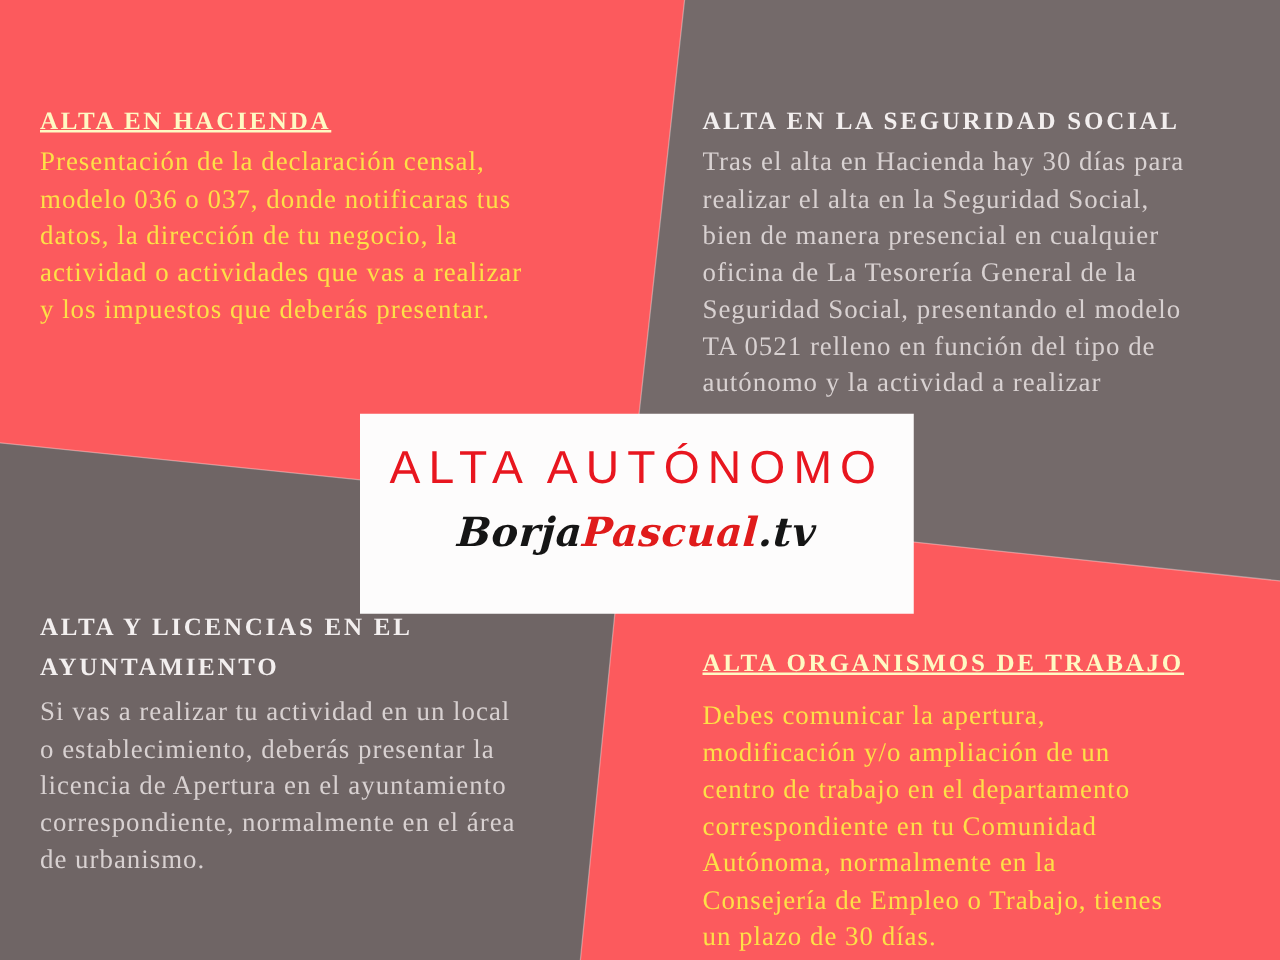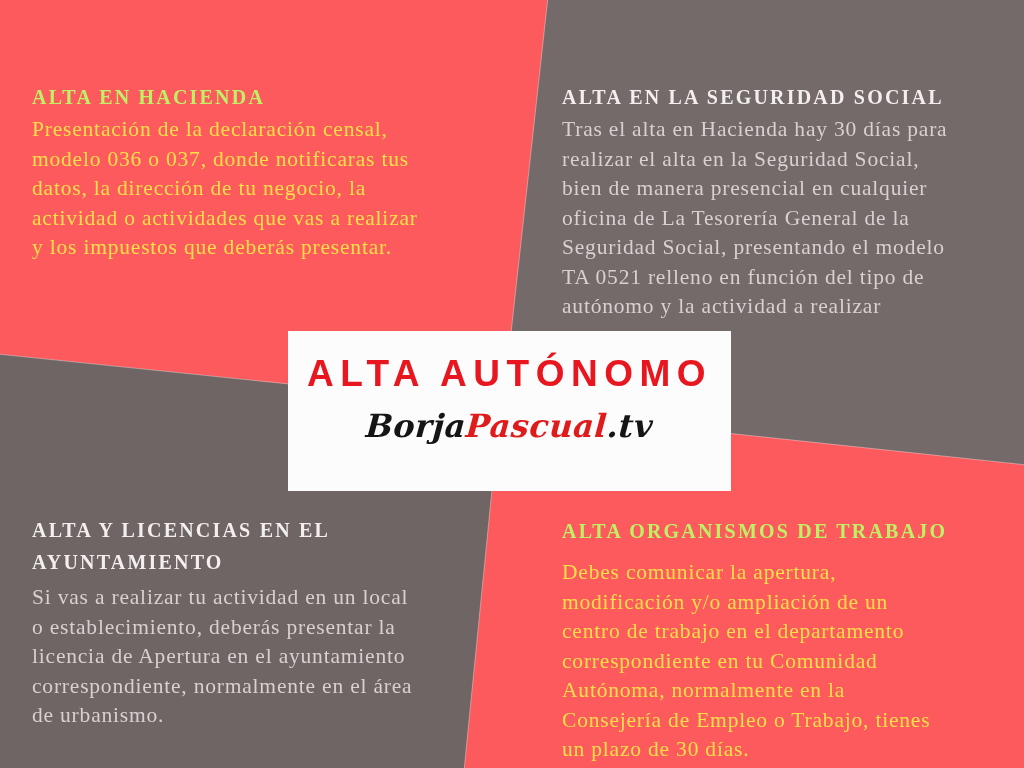--- a/index.html
+++ b/index.html
@@ -36,44 +36,44 @@
   }
   .panel-body {
     font-family: "Liberation Serif", serif;
     font-size: 21.5px;
     line-height: 29.5px;
     letter-spacing: 0.8px;
     white-space: pre-line;
   }
   .panel.tl { left: 32px;  top: 84px; }
   .panel.tr { left: 562px; top: 84px; }
-  .panel.bl { left: 32px;  top: 514px; }
+  .panel.bl { left: 32px;  top: 486px; }
   .panel.br { left: 562px; top: 515px; }
 
-  .panel.tl .panel-title, .panel.br .panel-title { color: #bef264; }
+  .panel.tl .panel-title, .panel.br .panel-title { color: #fef9c3; text-decoration: underline; }
   .panel.tl .panel-body,  .panel.br .panel-body  { color: #fde047; }
   .panel.tr .panel-title, .panel.bl .panel-title { color: #F3EFEF; }
   .panel.tr .panel-body,  .panel.bl .panel-body  { color: #D8D1D1; }
 
   .panel.tl .panel-title, .panel.tr .panel-title { line-height: 26px; }
   .panel.br .panel-title { margin-bottom: 11px; }
 
   .logo-box {
     position: absolute;
     left: 288px;
     top: 331px;
     width: 443px;
     height: 160px;
     background: #FDFCFC;
     text-align: center;
   }
   .logo-title {
     margin-top: 21px;
     font-family: "Liberation Sans", sans-serif;
-    font-weight: 700;
+    font-weight: 400;
     font-size: 37px;
     line-height: 44px;
     letter-spacing: 6.5px;
     color: #E8161F;
     white-space: nowrap;
   }
   .logo-brand {
     margin-top: 8px;
     font-family: "DejaVu Serif", serif;
     font-style: italic;

